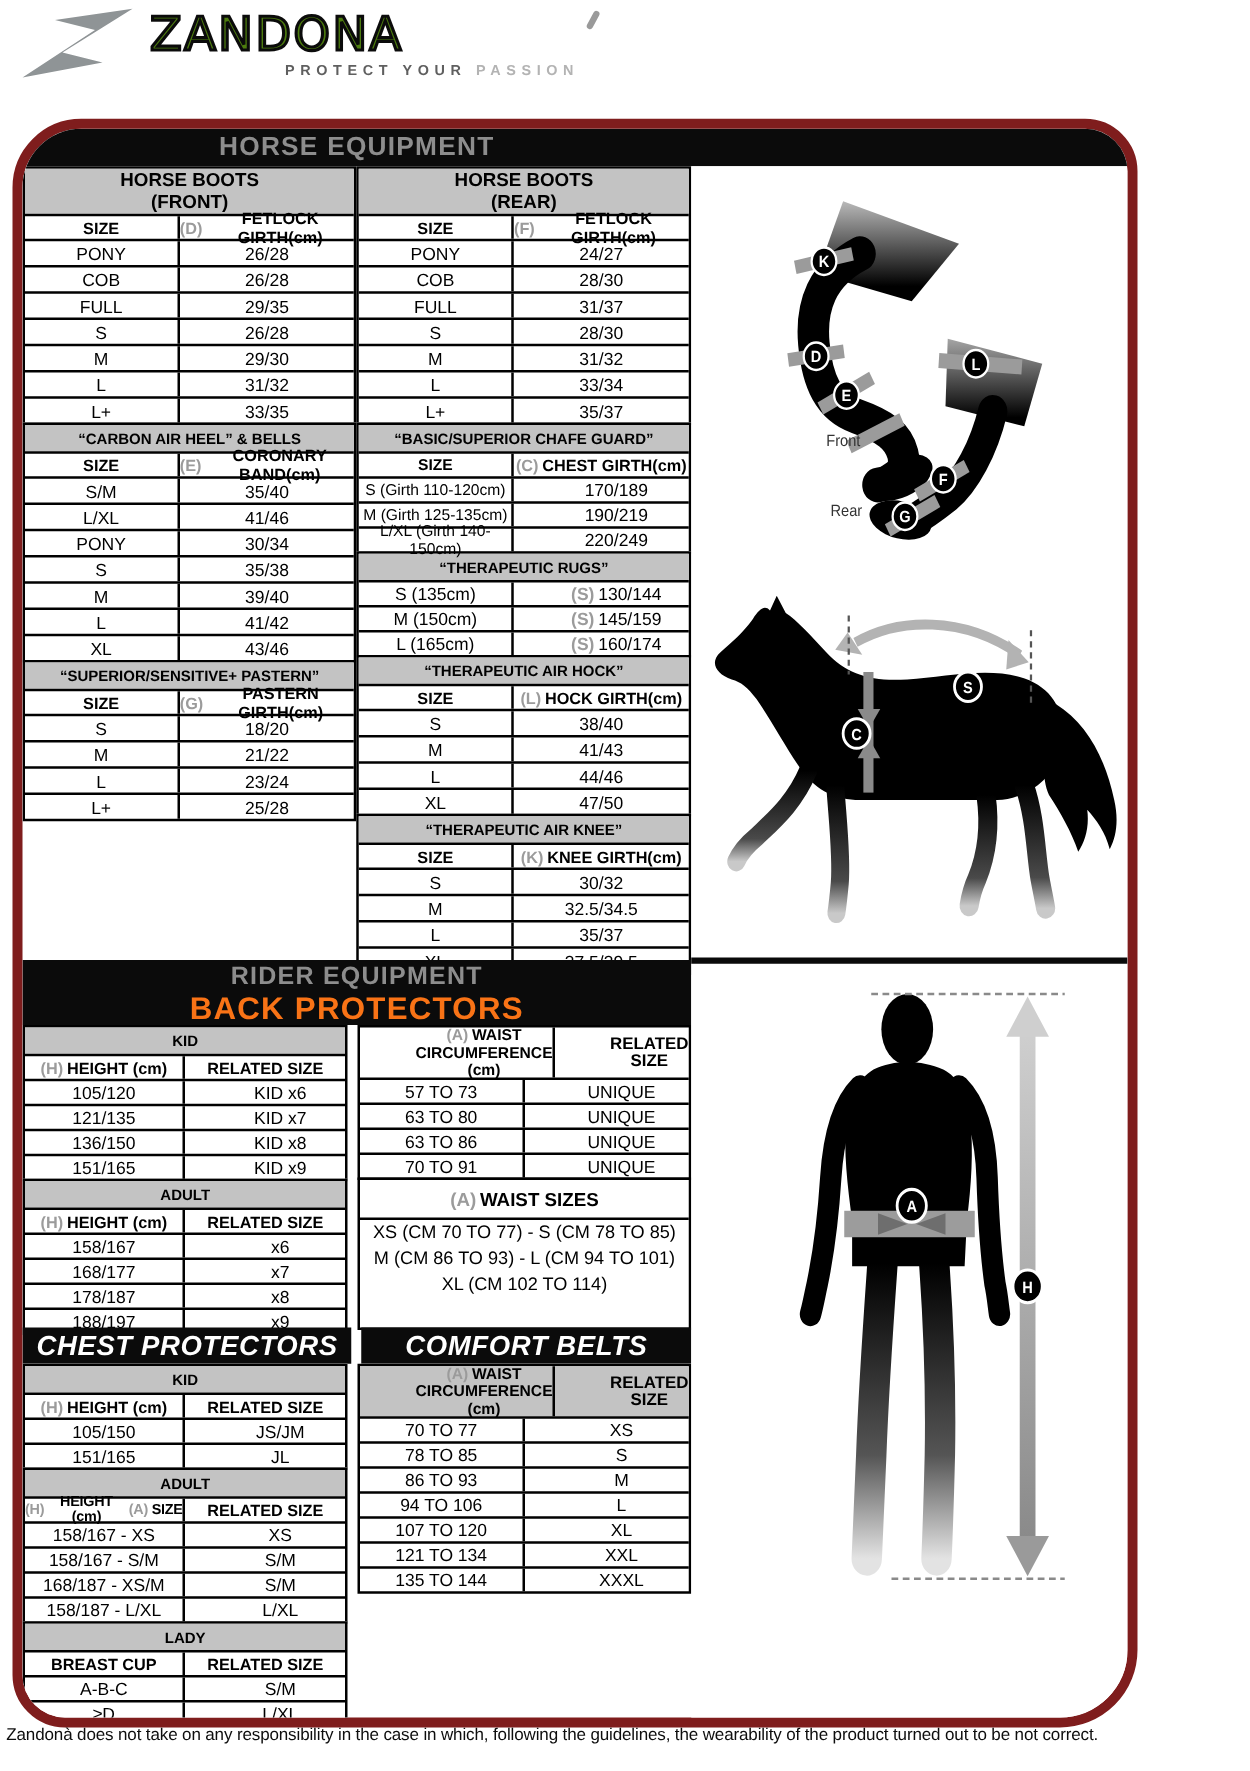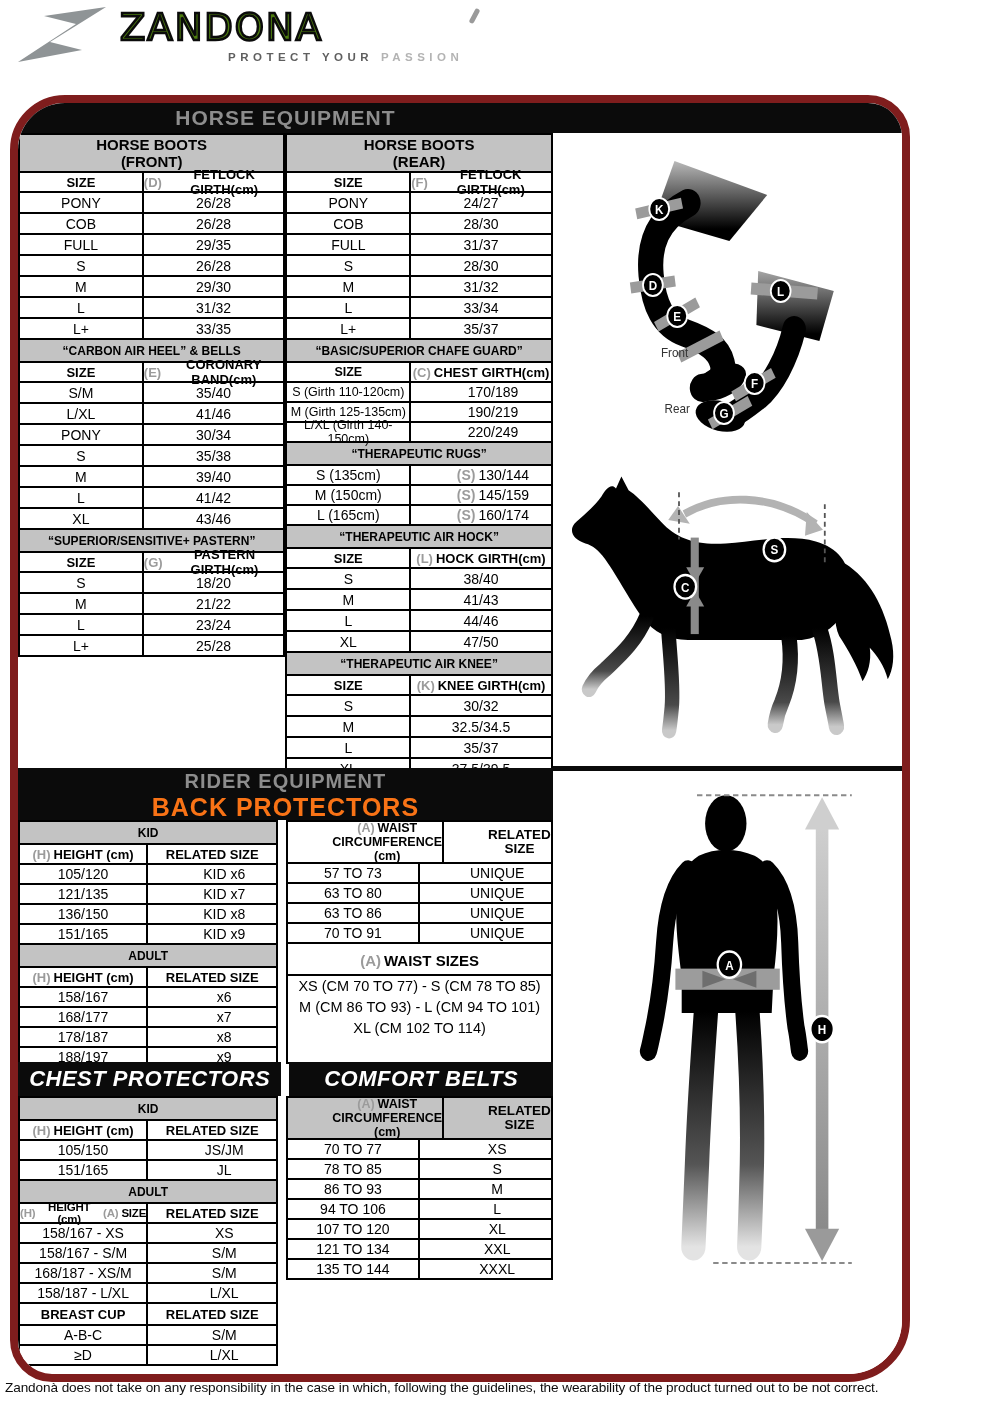--- a/index.html
+++ b/index.html
@@ -611,20 +611,21 @@
                   <div class="td val">S/M</div>
                 </div>
               
                 <div class="tr row">
                   <div class="td size">158/187 - L/XL</div>
                   <div class="td val">L/XL</div>
                 </div>
               </div>
           </div>
           <div class="tbl w50 rh20">
+            <div class="tr bandrow">LADY</div>
             <div class="tr colhdr">
               <div class="td size">BREAST CUP</div>
               <div class="td val">RELATED SIZE</div>
             </div>
             <div class="rows">
               
             
                 <div class="tr row">
                   <div class="td size">A-B-C</div>
                   <div class="td val">S/M</div>

